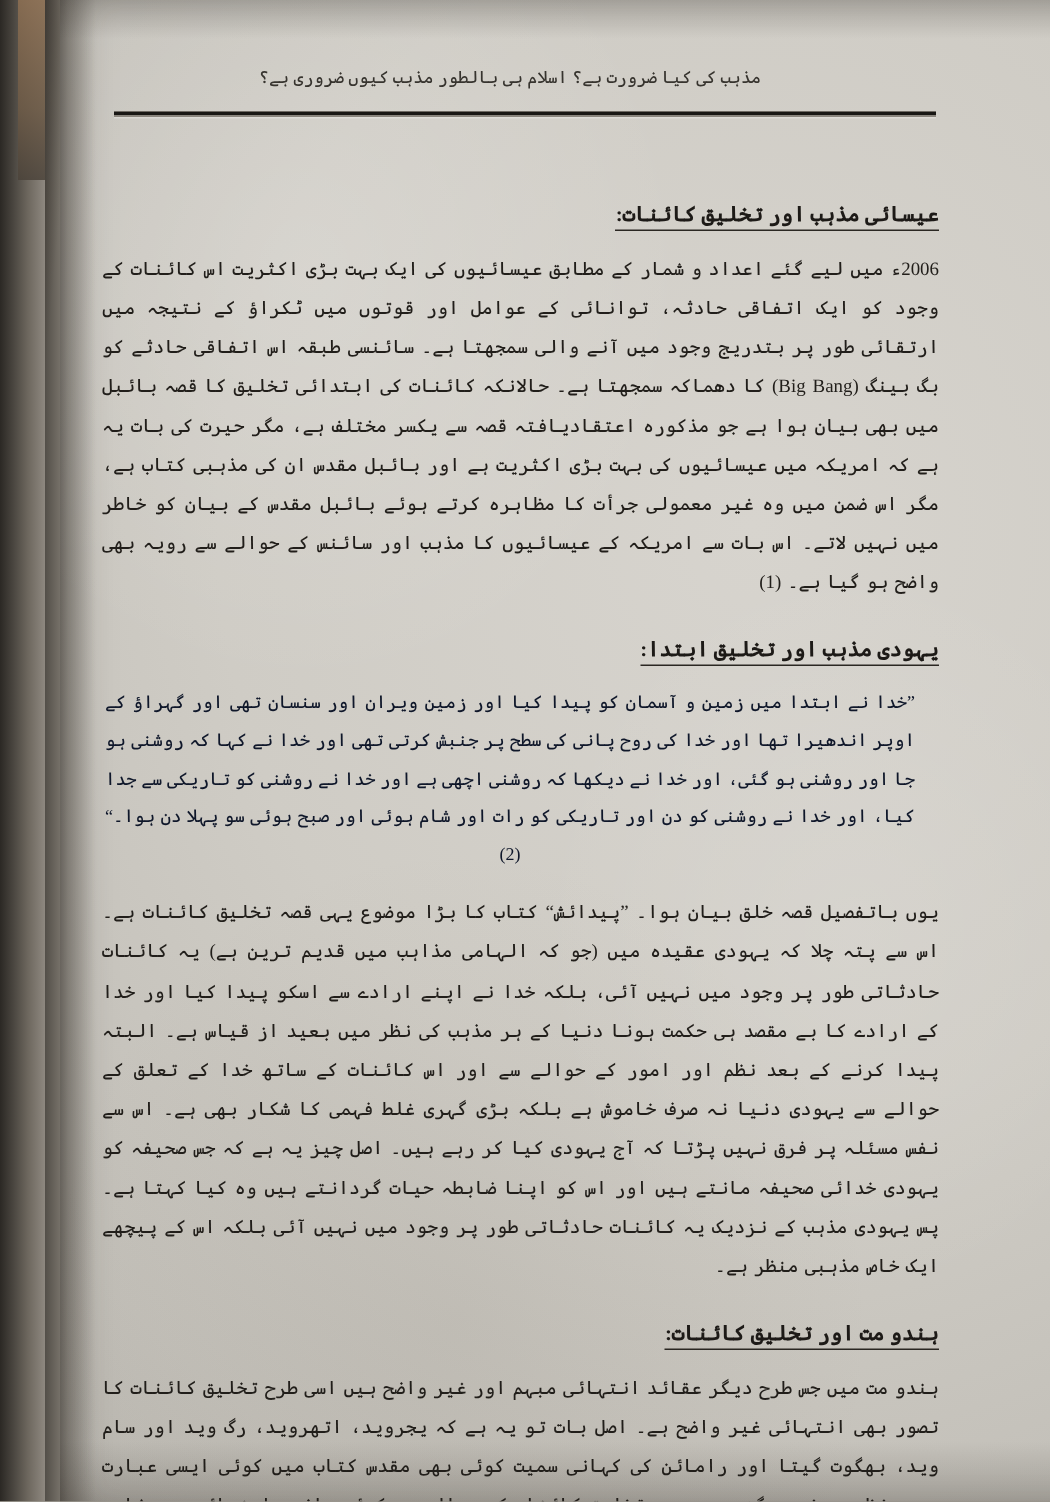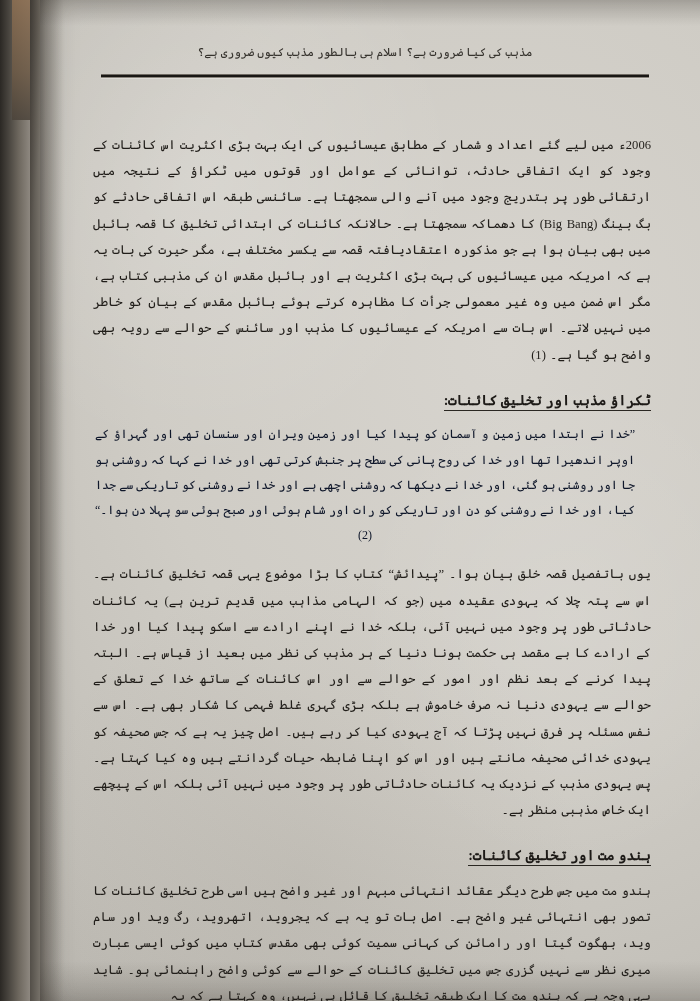--- a/index.html
+++ b/index.html
@@ -90,21 +90,21 @@
   .bottom-shade {
     position: absolute;
     left: 40px; bottom: 0; width: 660px; height: 40px;
     background: linear-gradient(to top, rgba(50,45,38,.22), rgba(0,0,0,0));
     pointer-events: none;
   }
 
   
   .content {
     position: absolute;
-    left: 79px;
+    left: 54px;
     top: 0;
     width: 572px;
     height: 849px;
     color: #24211d;
   }
 
   .running-head {
     position: absolute;
     top: 44px;
     right: 0;
@@ -194,26 +194,29 @@
   <div class="bottom-shade"></div>
 
   <div class="content">
 
     <div class="running-head">مذہب کی کیا ضرورت ہے؟ اسلام ہی بالطور مذہب کیوں ضروری ہے؟</div>
 
     <div class="rule"></div>
 
     <div class="body-area">
 
+      <h2 class="section-heading">
+        <span class="u">عیسائی مذہب اور تخلیق کائنات:</span>
+      </h2>
       <p class="para">2006ء میں لیے گئے اعداد و شمار کے مطابق عیسائیوں کی ایک بہت بڑی اکثریت اس کائنات کے وجود کو ایک اتفاقی حادثہ، توانائی کے عوامل اور قوتوں میں ٹکراؤ کے نتیجہ میں ارتقائی طور پر بتدریج وجود میں آنے والی سمجھتا ہے۔ سائنسی طبقہ اس اتفاقی حادثے کو بگ بینگ (Big Bang) کا دھماکہ سمجھتا ہے۔ حالانکہ کائنات کی ابتدائی تخلیق کا قصہ بائبل میں بھی بیان ہوا ہے جو مذکورہ اعتقادیافتہ قصہ سے یکسر مختلف ہے، مگر حیرت کی بات یہ ہے کہ امریکہ میں عیسائیوں کی بہت بڑی اکثریت ہے اور بائبل مقدس ان کی مذہبی کتاب ہے، مگر اس ضمن میں وہ غیر معمولی جرأت کا مظاہرہ کرتے ہوئے بائبل مقدس کے بیان کو خاطر میں نہیں لاتے۔ اس بات سے امریکہ کے عیسائیوں کا مذہب اور سائنس کے حوالے سے رویہ بھی واضح ہو گیا ہے۔ (1)</p>
 
       <div class="spacer-sm"></div>
 
       <h2 class="section-heading">
-        <span class="u">ٹکراؤ مذہب اور تخلیق کائنات:</span>
+        <span class="u">یہودی مذہب اور تخلیق ابتدا:</span>
       </h2>
 
       <p class="quote">”خدا نے ابتدا میں زمین و آسمان کو پیدا کیا اور زمین ویران اور سنسان تھی اور گہراؤ کے اوپر اندھیرا تھا اور خدا کی روح پانی کی سطح پر جنبش کرتی تھی اور خدا نے کہا کہ روشنی ہو جا اور روشنی ہو گئی، اور خدا نے دیکھا کہ روشنی اچھی ہے اور خدا نے روشنی کو تاریکی سے جدا کیا، اور خدا نے روشنی کو دن اور تاریکی کو رات اور شام ہوئی اور صبح ہوئی سو پہلا دن ہوا۔“ (2)</p>
 
       <p class="para">یوں باتفصیل قصہ خلق بیان ہوا۔ ”پیدائش“ کتاب کا بڑا موضوع یہی قصہ تخلیق کائنات ہے۔ اس سے پتہ چلا کہ یہودی عقیدہ میں (جو کہ الہامی مذاہب میں قدیم ترین ہے) یہ کائنات حادثاتی طور پر وجود میں نہیں آئی، بلکہ خدا نے اپنے ارادے سے اسکو پیدا کیا اور خدا کے ارادے کا بے مقصد ہی حکمت ہونا دنیا کے ہر مذہب کی نظر میں بعید از قیاس ہے۔ البتہ پیدا کرنے کے بعد نظم اور امور کے حوالے سے اور اس کائنات کے ساتھ خدا کے تعلق کے حوالے سے یہودی دنیا نہ صرف خاموش ہے بلکہ بڑی گہری غلط فہمی کا شکار بھی ہے۔ اس سے نفس مسئلہ پر فرق نہیں پڑتا کہ آج یہودی کیا کر رہے ہیں۔ اصل چیز یہ ہے کہ جس صحیفہ کو یہودی خدائی صحیفہ مانتے ہیں اور اس کو اپنا ضابطہ حیات گردانتے ہیں وہ کیا کہتا ہے۔ پس یہودی مذہب کے نزدیک یہ کائنات حادثاتی طور پر وجود میں نہیں آئی بلکہ اس کے پیچھے ایک خاص مذہبی منظر ہے۔</p>
 
       <div class="spacer-sm"></div>
 
       <h2 class="section-heading">
         <span class="u">ہندو مت اور تخلیق کائنات:</span>

